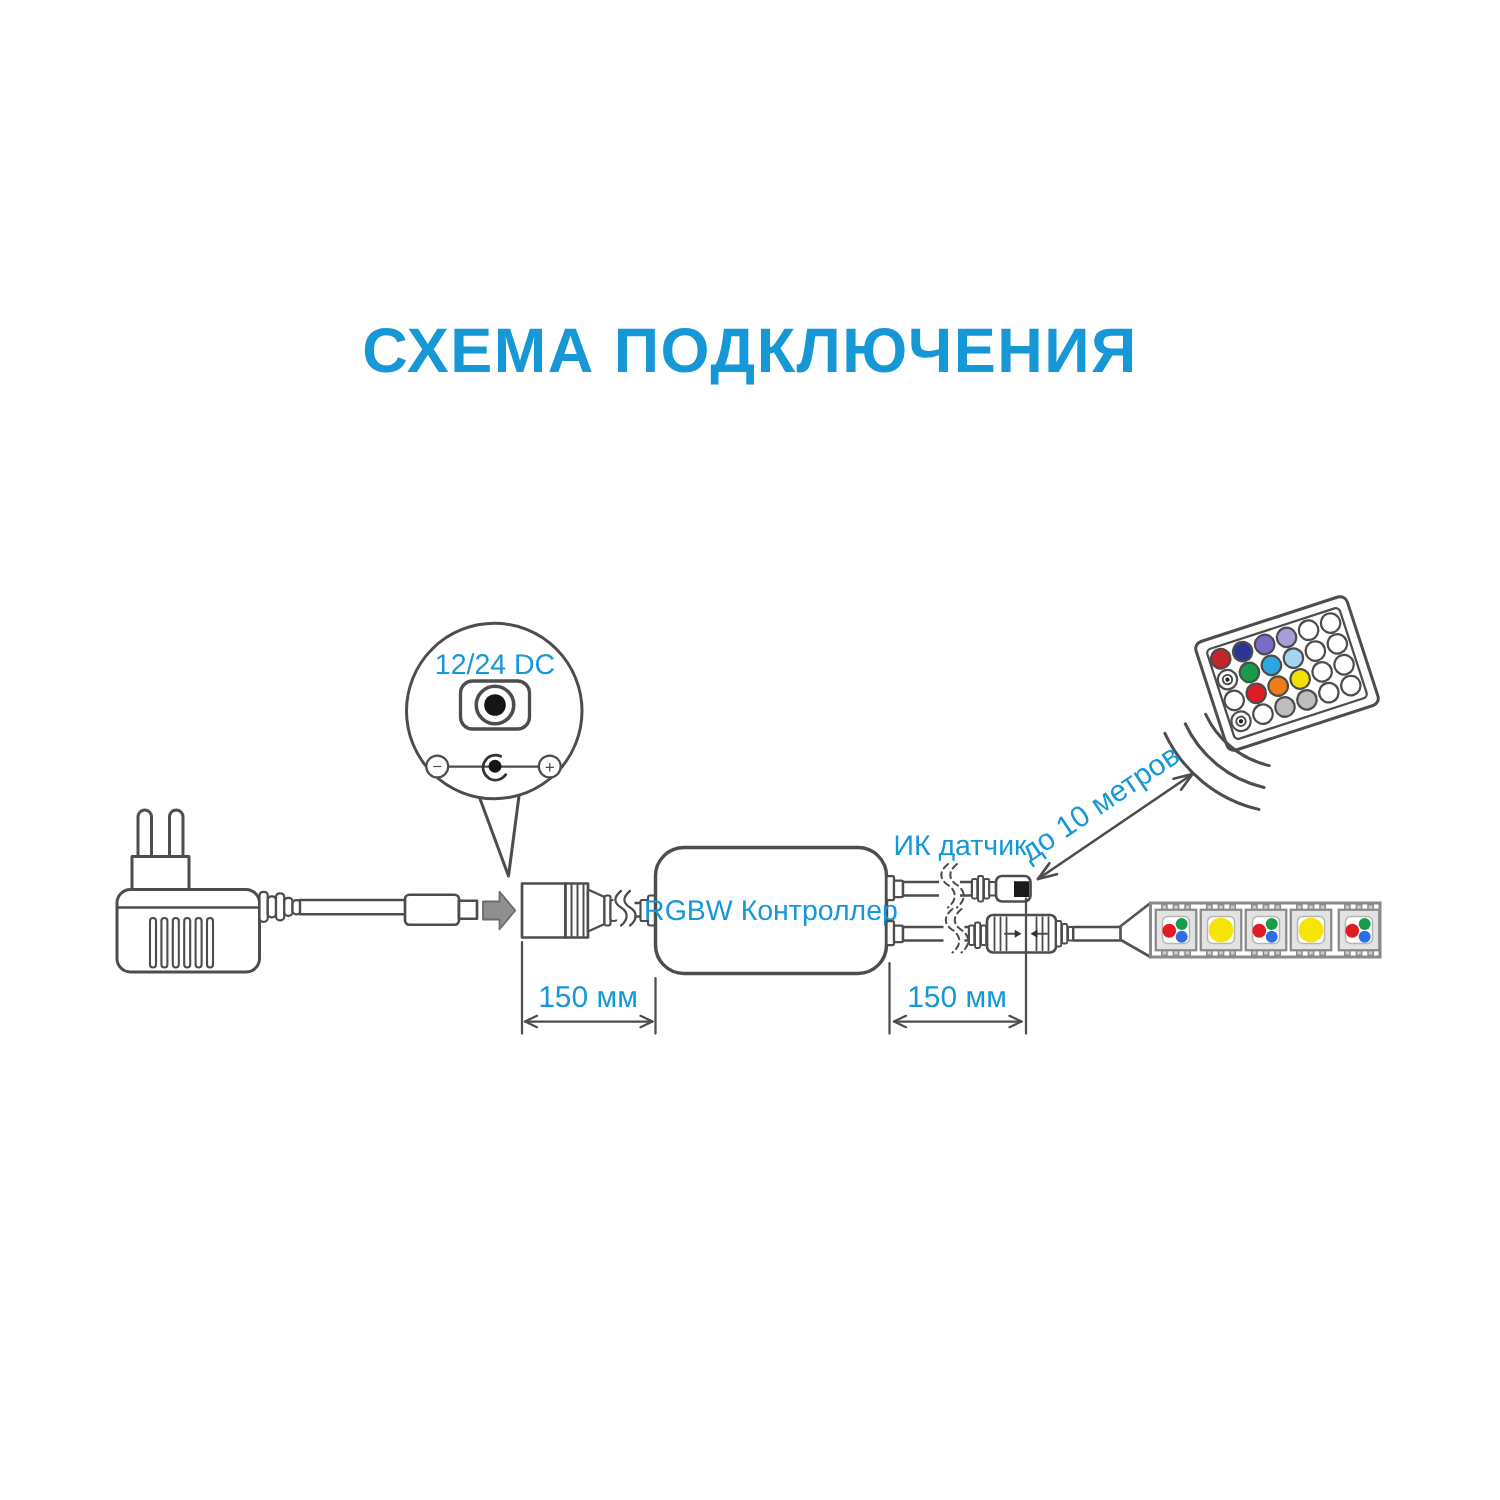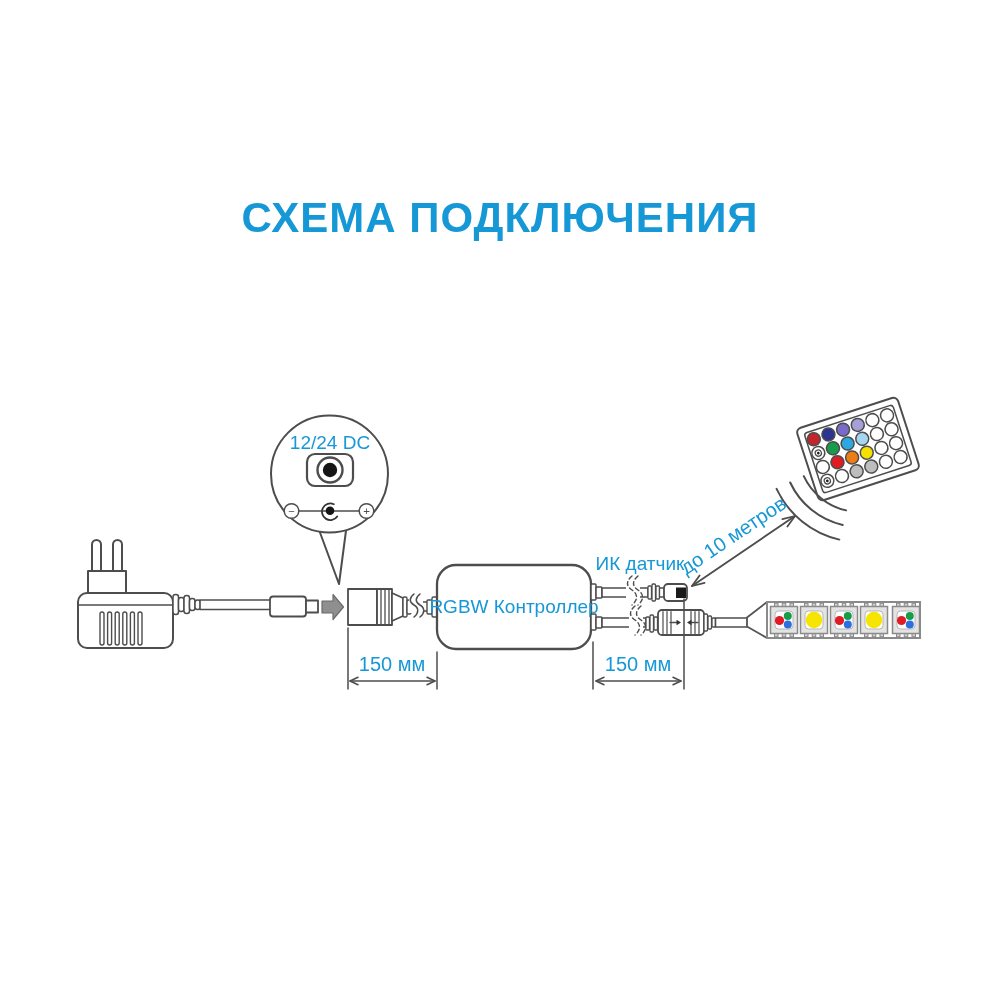--- a/index.html
+++ b/index.html
@@ -1,18 +1,18 @@
 <!DOCTYPE html>
 <html><head>
 <meta charset="utf-8">
 <style>
   html,body{margin:0;padding:0;background:#ffffff;}
   .page{position:relative;width:1000px;height:1000px;background:#ffffff;overflow:hidden;
         font-family:"Liberation Sans",sans-serif;}
-  .title{position:absolute;left:0;top:194px;width:1000px;text-align:center;
+  .title{position:absolute;left:0;top:210px;width:1000px;text-align:center;
          font-size:42px;font-weight:bold;letter-spacing:1px;color:#1798d6;}
   svg.diagram{position:absolute;left:0;top:0;width:1000px;height:1000px;}
   svg .ln{stroke:#4d4d4d;fill:none;stroke-linecap:round;stroke-linejoin:round;}
   svg .shape{stroke:#4d4d4d;fill:#ffffff;stroke-linejoin:round;}
   svg .blue-label{fill:#1798d6;font-family:"Liberation Sans",sans-serif;}
   svg text{font-family:"Liberation Sans",sans-serif;}
 </style>
 </head>
 <body>
 

